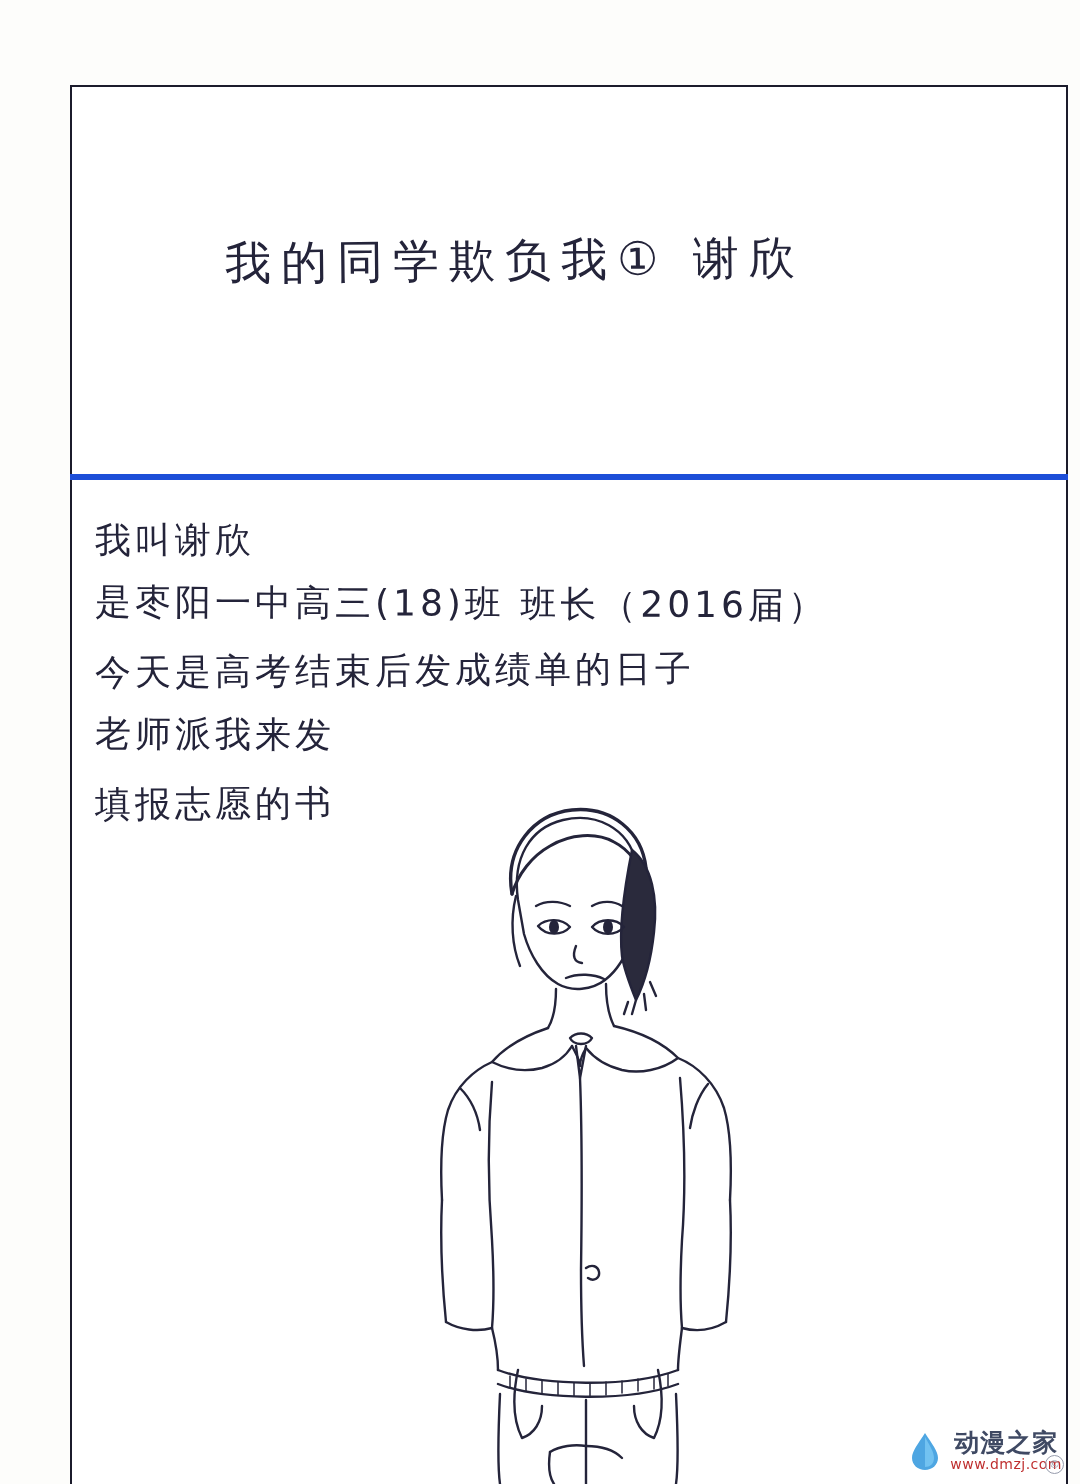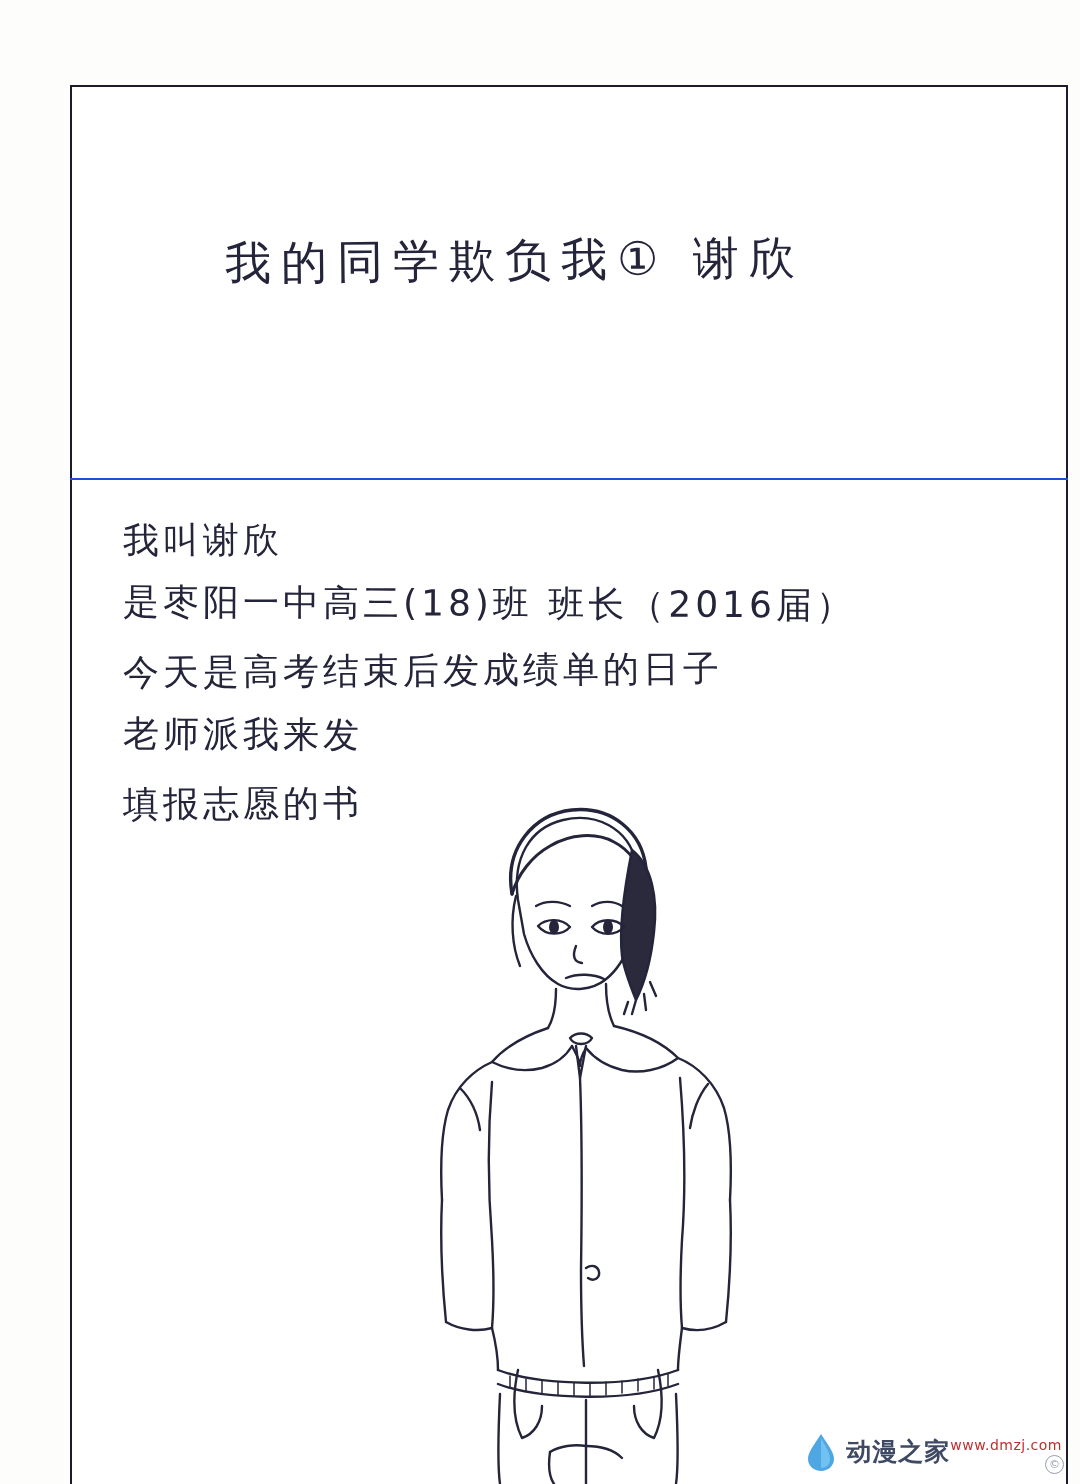--- a/index.html
+++ b/index.html
@@ -36,21 +36,21 @@
     background: #ffffff;
   }
 
   
   .title-panel {
     position: absolute;
     left: 70px;
     top: 85px;
     width: 998px;
     height: 395px;
-    border-bottom: 2px solid #1d4ed8;
+    border-bottom: 6px solid #1d4ed8;
     box-sizing: border-box;
   }
 
   .title-text {
     position: absolute;
     left: 155px;
     top: 145px;
     font-family: "DejaVu Sans", sans-serif;
     font-size: 46px;
     letter-spacing: 10px;
@@ -62,21 +62,20 @@
   
   .narration {
     position: absolute;
     left: 95px;
     top: 505px;
     width: 820px;
     color: #24243a;
     font-size: 36px;
     line-height: 66px;
     letter-spacing: 4px;
-    margin-left: 28px;
   }
   .narration .line {
     white-space: nowrap;
   }
   .narration .line:nth-child(odd) { transform: rotate(-0.4deg); }
   .narration .line:nth-child(even) { transform: rotate(0.3deg); }
 
   
   .character {
     position: absolute;
@@ -100,21 +99,23 @@
     align-items: center;
     gap: 8px;
     opacity: 0.92;
   }
   .wm-drop {
     width: 34px;
     height: 40px;
   }
   .wm-text {
     display: flex;
+    flex-direction: column;
     line-height: 1.1;
+    align-items: center;
   }
   .wm-title {
     font-size: 25px;
     color: #2f3a56;
     letter-spacing: 1px;
     font-weight: bold;
   }
   .wm-url {
     font-size: 14px;
     color: #b91c1c;

